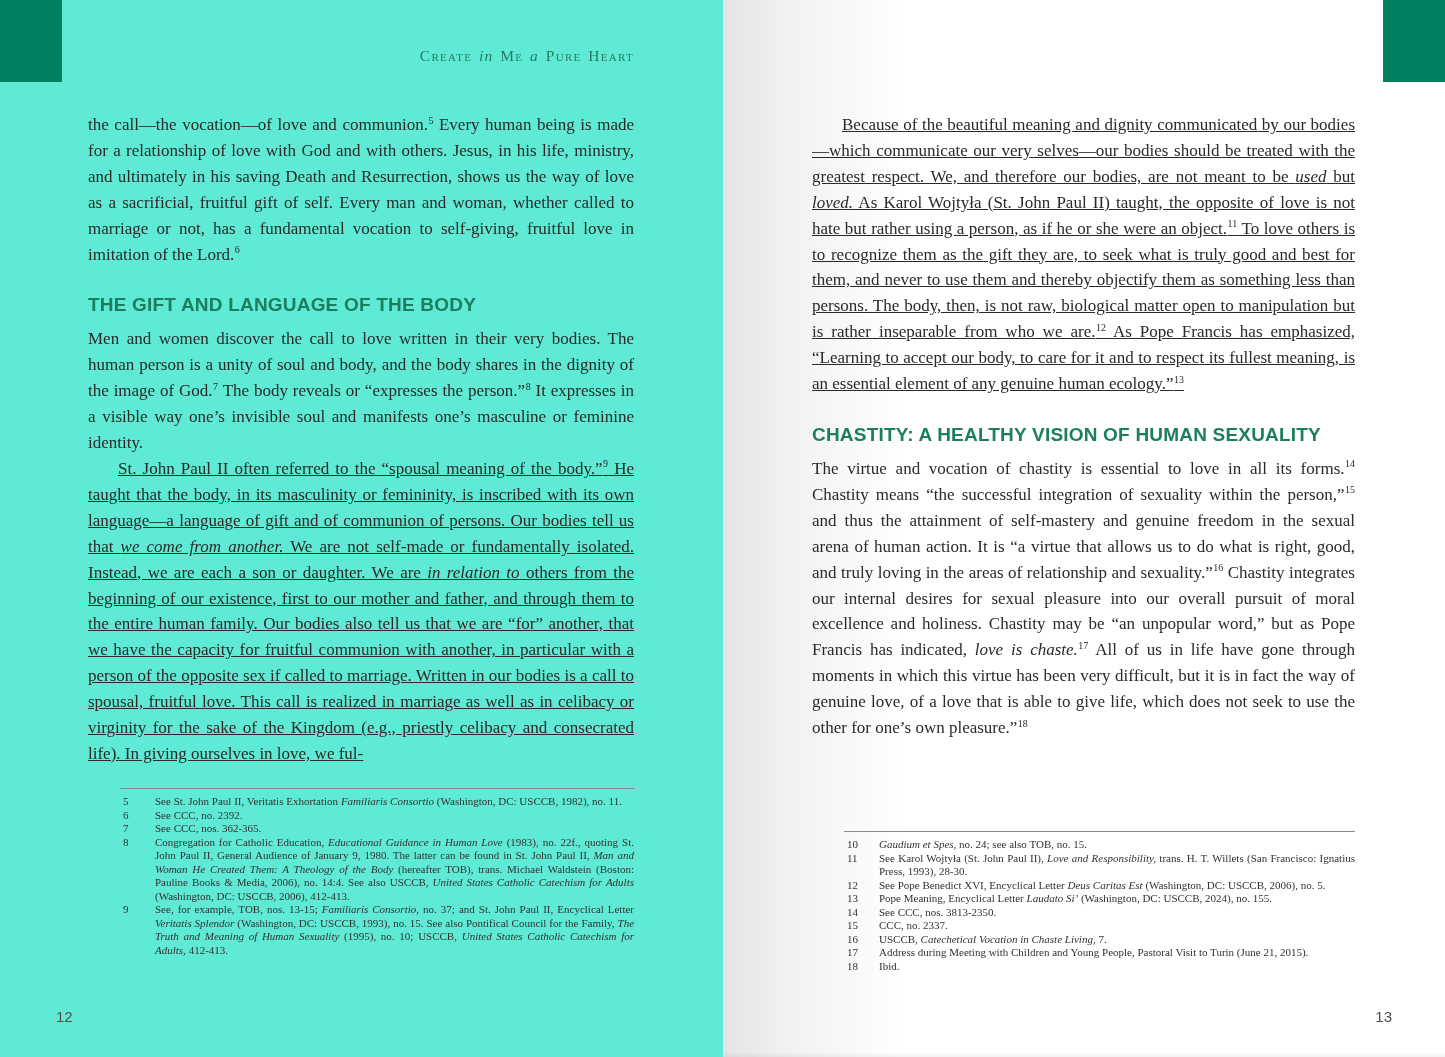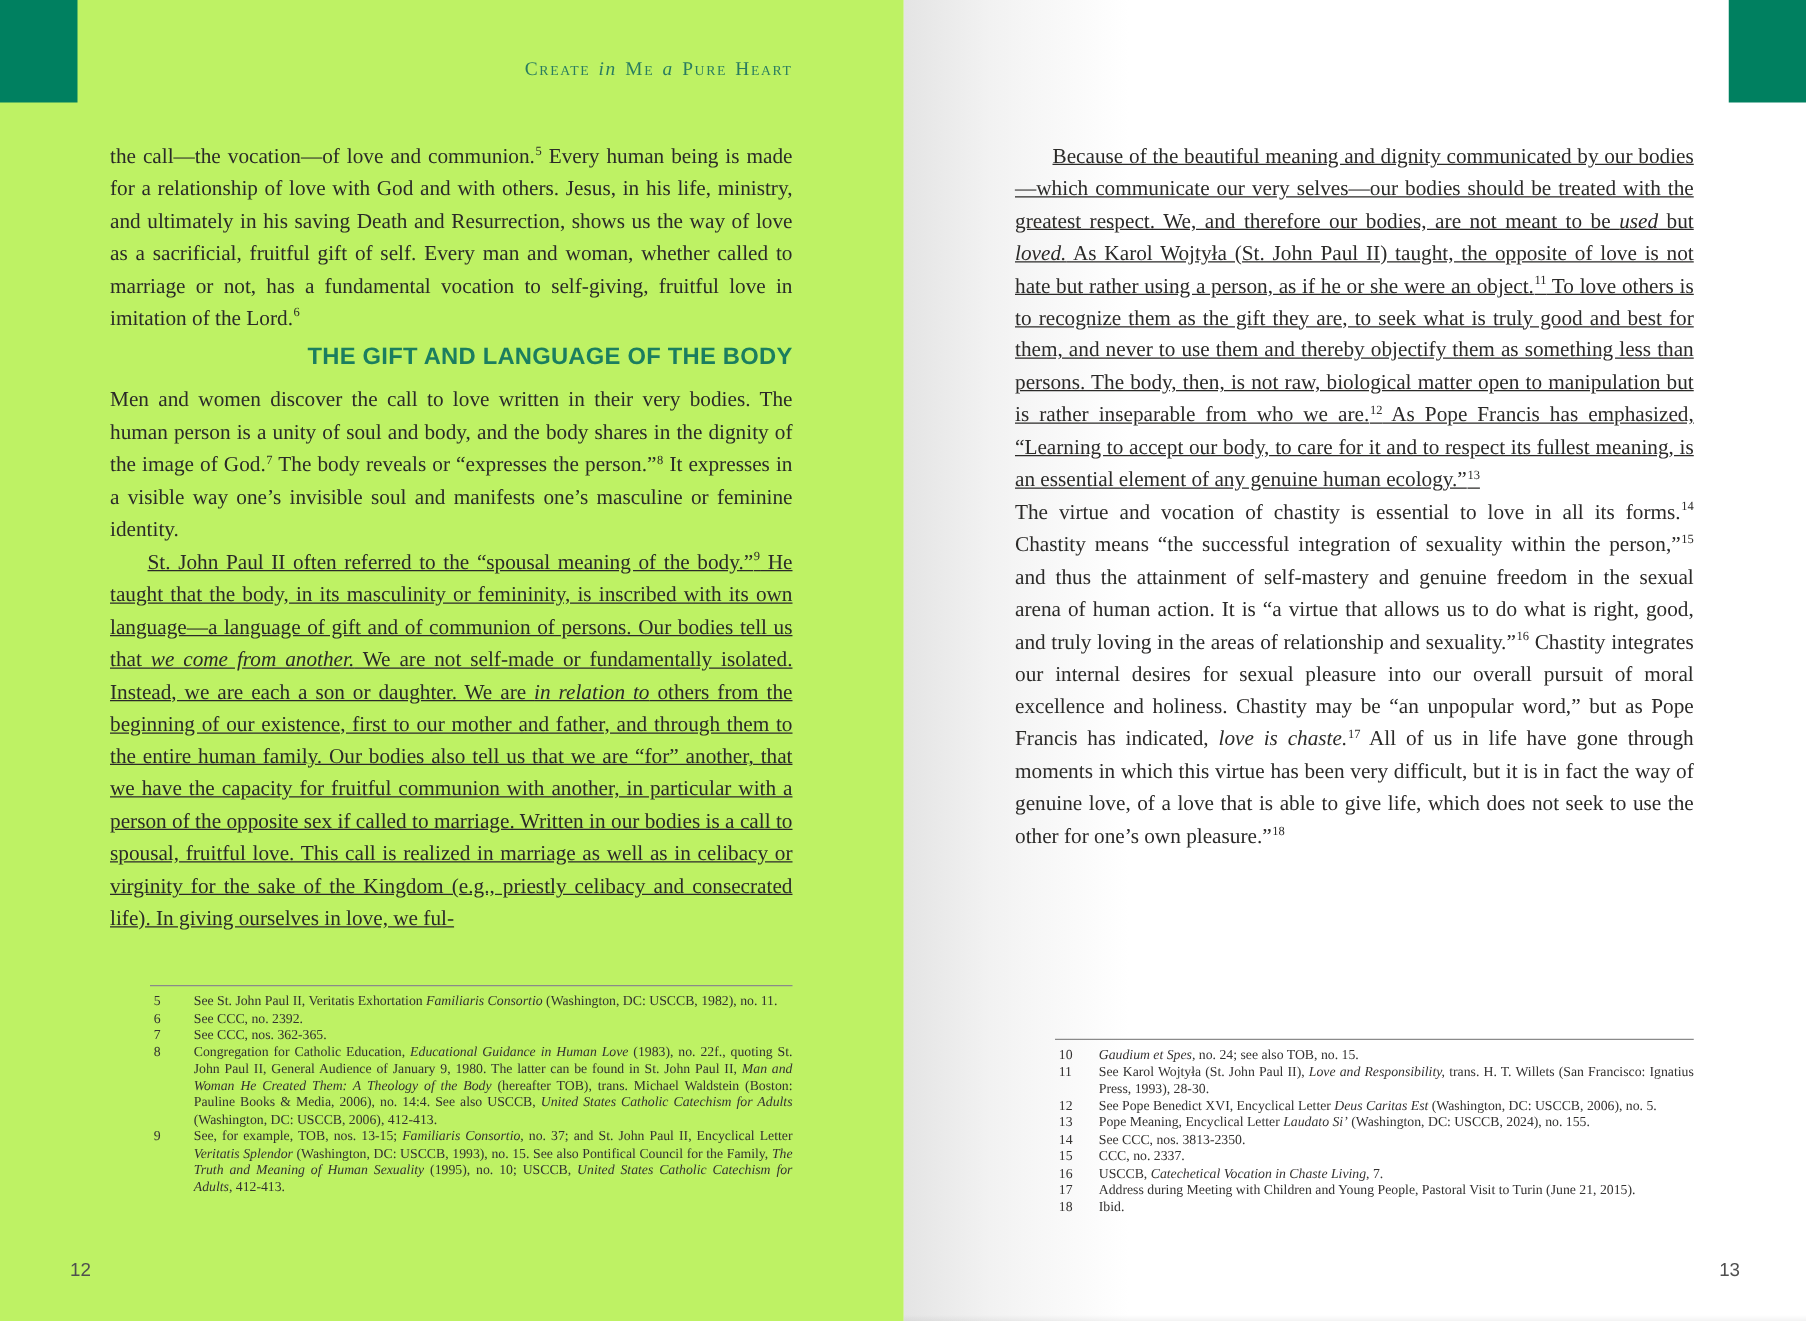--- a/index.html
+++ b/index.html
@@ -11,21 +11,21 @@
     --pagenum-ink:#4f4f4f;
   }
   html,body{margin:0;padding:0;}
   body{width:1445px;height:1057px;background:#fff;}
   .spread{
     position:relative;width:1445px;height:1057px;overflow:hidden;
     font-family:"Liberation Serif","DejaVu Serif",serif;
     text-rendering:optimizeLegibility;
   }
   .page{position:absolute;top:0;height:1057px;}
-  .page-left{left:0;width:723px;background:#bef264;}
+  .page-left{left:0;width:723px;background:#5eead4;}
   .page-right{
     left:723px;width:722px;
     background:linear-gradient(to right,#e4e4e4 0px,#f2f2f2 70px,#ffffff 180px);
   }
   .page-right::after{
     content:"";position:absolute;left:0;right:0;bottom:0;height:5px;
     background:linear-gradient(to bottom,rgba(0,0,0,0),rgba(0,0,0,0.05));
     pointer-events:none;
   }
   .corner{position:absolute;top:0;width:62px;height:82px;background:var(--accent);}
@@ -44,21 +44,21 @@
     font-size:17px;line-height:25.9px;color:var(--body-ink);
     text-align:justify;
   }
   .page-left .body-col{left:88px;width:546px;}
   .page-right .body-col{left:89px;width:543px;}
   .body-col p.para{margin:0;}
   .body-col p.indent{text-indent:30px;text-decoration:underline;}
   .body-col h2.section-heading{
     font-family:"Liberation Sans","DejaVu Sans",sans-serif;
     font-size:19px;font-weight:700;color:var(--heading-green);
-    letter-spacing:0.2px;line-height:22px;margin:8px 0 10px 0;text-align:right;
+    letter-spacing:0.2px;line-height:22px;margin:27px 0 10px 0;text-align:left;
     white-space:nowrap;
   }
   .it{font-style:italic;}
   sup.fnref{
     font-size:10px;line-height:0;vertical-align:baseline;
     position:relative;top:-6.5px;margin-left:0.5px;
   }
   .footnote-area{position:absolute;}
   .page-left .footnote-area{left:88px;top:788px;width:546px;}
   .page-right .footnote-area{left:89px;top:831px;width:543px;}
@@ -114,20 +114,21 @@
           </div>
         </div>
     </div>
     <div class="page-number pn-left">12</div>
   </section>
 
   <section class="page page-right">
     <div class="corner corner-right"></div>
     <div class="body-col">
         <p class="para indent"><span>Because of the beautiful meaning and dignity communicated by our bodies—which communicate our very selves—our bodies should be treated with the greatest respect. We, and therefore our bodies, are not meant to be </span><span class="it">used</span><span> but </span><span class="it">loved.</span><span> As Karol Wojtyła (St. John Paul II) taught, the opposite of love is not hate but rather using a person, as if he or she were an object.</span><sup class="fnref">11</sup><span> To love others is to recognize them as the gift they are, to seek what is truly good and best for them, and never to use them and thereby objectify them as something less than persons. The body, then, is not raw, biological matter open to manipulation but is rather inseparable from who we are.</span><sup class="fnref">12</sup><span> As Pope Francis has emphasized, “Learning to accept our body, to care for it and to respect its fullest meaning, is an essential element of any genuine human ecology.”</span><sup class="fnref">13</sup></p>
+        <h2 class="section-heading">CHASTITY: A HEALTHY VISION OF HUMAN SEXUALITY</h2>
         <p class="para"><span>The virtue and vocation of chastity is essential to love in all its forms.</span><sup class="fnref">14</sup><span> Chastity means “the successful integration of sexuality within the person,”</span><sup class="fnref">15</sup><span> and thus the attainment of self-mastery and genuine freedom in the sexual arena of human action. It is “a virtue that allows us to do what is right, good, and truly loving in the areas of relationship and sexuality.”</span><sup class="fnref">16</sup><span> Chastity integrates our internal desires for sexual pleasure into our overall pursuit of moral excellence and holiness. Chastity may be “an unpopular word,” but as Pope Francis has indicated, </span><span class="it">love is chaste.</span><sup class="fnref">17</sup><span> All of us in life have gone through moments in which this virtue has been very difficult, but it is in fact the way of genuine love, of a love that is able to give life, which does not seek to use the other for one’s own pleasure.”</span><sup class="fnref">18</sup></p>
       </div>
     <div class="footnote-area">
       <div class="fn-rule"></div>
       <div class="fn-list">
           <div class="fn-row">
             <span class="fn-num">10</span>
             <span class="fn-text"><span class="it">Gaudium et Spes,</span><span> no. 24; see also TOB, no. 15.</span></span>
           </div>
           <div class="fn-row">

